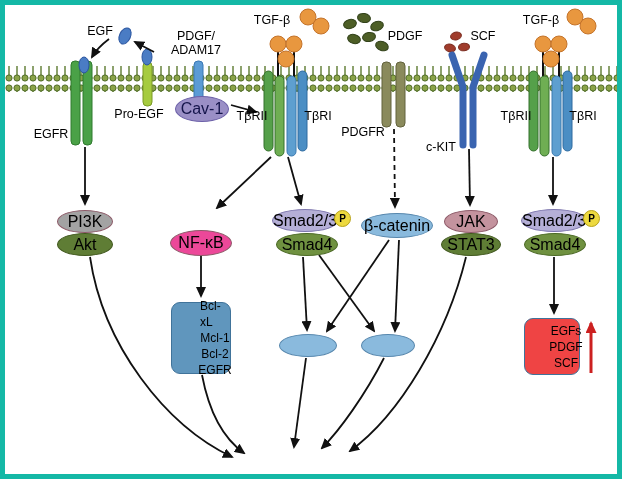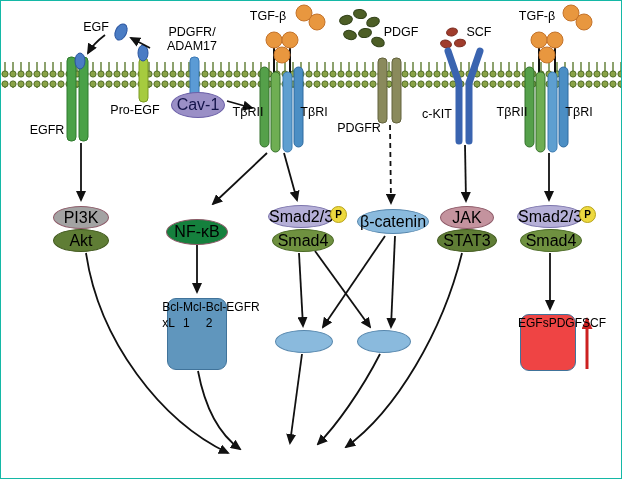--- a/index.html
+++ b/index.html
@@ -1,31 +1,31 @@
 <!DOCTYPE html>
 <html><head>
 <meta charset="utf-8">
 <style>
   html,body{margin:0;padding:0;background:#fff;}
   .stage{
     position:relative;width:622px;height:479px;background:#ffffff;
     font-family:"Liberation Sans",sans-serif;color:#000;overflow:hidden;
-    border:1px solid #14b8a6;box-sizing:border-box;
+    border:5px solid #14b8a6;box-sizing:border-box;
   }
   svg.layer{position:absolute;left:0;top:0;}
   .lbl{
     position:absolute;transform:translate(-50%,-50%);
     font-size:12.5px;white-space:nowrap;line-height:1;z-index:2;
   }
   .node{
     position:absolute;display:flex;align-items:center;justify-content:center;
     border-radius:50%;font-size:16px;line-height:1;z-index:2;box-sizing:border-box;
   }
   .box{
-    position:absolute;display:flex;flex-direction:row;align-items:flex-start;justify-content:center;
+    position:absolute;display:flex;flex-direction:column;align-items:center;justify-content:center;
     border-radius:9px;font-size:12px;z-index:2;box-sizing:border-box;padding-left:28px;
   }
   .box div{line-height:16px;}
   .pbadge{
     position:absolute;width:17px;height:17px;border-radius:50%;
     display:flex;align-items:center;justify-content:center;
     font-size:10px;font-weight:bold;z-index:3;box-sizing:border-box;
   }
 </style>
 </head>
@@ -149,41 +149,41 @@
       <path d="M197,370 C205,412 222,436 239,448" marker-end="url(#ah)"></path>
       <path d="M301,353 L289,442" marker-end="url(#ah)"></path>
       <path d="M379,353 C360,390 335,425 317,443" marker-end="url(#ah)"></path>
       <path d="M461,252 C442,330 395,410 345,446" marker-end="url(#ah)"></path>
       <path d="M549,252 L549,308" marker-end="url(#ah)"></path>
     </g>
     <path d="M586,368 L586,318" stroke="#cc2020" stroke-width="3" fill="none" marker-end="url(#ahr)"></path>
   </svg>
 
   <div class="lbl" style="left:95px;top:26px">EGF</div>
-  <div class="lbl" style="left:191px;top:31px">PDGFR/</div>
+  <div class="lbl" style="left:191px;top:31px">PDGF/</div>
   <div class="lbl" style="left:191px;top:45px">ADAM17</div>
   <div class="lbl" style="left:267px;top:15px">TGF-β</div>
   <div class="lbl" style="left:400px;top:31px">PDGF</div>
   <div class="lbl" style="left:478px;top:31px">SCF</div>
   <div class="lbl" style="left:536px;top:15px">TGF-β</div>
   <div class="lbl" style="left:134px;top:109px">Pro-EGF</div>
   <div class="lbl" style="left:46px;top:129px">EGFR</div>
   <div class="lbl" style="left:247px;top:111px">TβRII</div>
   <div class="lbl" style="left:313px;top:111px">TβRI</div>
   <div class="lbl" style="left:358px;top:127px">PDGFR</div>
-  <div class="lbl" style="left:436px;top:113px">c-KIT</div>
+  <div class="lbl" style="left:436px;top:142px">c-KIT</div>
   <div class="lbl" style="left:511px;top:111px">TβRII</div>
   <div class="lbl" style="left:578px;top:111px">TβRI</div>
 
   <div class="node" style="left:170px;top:91px;width:54px;height:26px;background:#9a8fc6;border:1.2px solid #6c60a8;color:#14144a">Cav-1</div>
 
   <div class="node" style="left:52px;top:205px;width:56px;height:23px;background:#a3a3a3;border:1.2px solid #8d5a68">PI3K</div>
   <div class="node" style="left:52px;top:228px;width:56px;height:23px;background:#5f7d35;border:1.2px solid #42591f">Akt</div>
 
-  <div class="node" style="left:165px;top:218px;width:62px;height:26px;background:#15803d;border:1.2px solid #8d5a68">NF-κB</div>
+  <div class="node" style="left:165px;top:225px;width:62px;height:26px;background:#ec4899;border:1.2px solid #8d5a68">NF-κB</div>
 
   <div class="node" style="left:267px;top:204px;width:66px;height:23px;background:#b5afd7;border:1.2px solid #7d76ad">Smad2/3</div>
   <div class="pbadge" style="left:329px;top:205px;background:#edd93f;border:1px solid #b8a31a">P</div>
   <div class="node" style="left:271px;top:228px;width:62px;height:23px;background:#6f9140;border:1.2px solid #4c6a26">Smad4</div>
 
   <div class="node" style="left:439px;top:205px;width:54px;height:23px;background:#c4939e;border:1.2px solid #8d5a68">JAK</div>
 
   <div class="node" style="left:356px;top:208px;width:72px;height:25px;background:#8abadd;border:1.2px solid #5787ad">β-catenin</div>
   <div class="node" style="left:436px;top:228px;width:60px;height:23px;background:#5f7d35;border:1.2px solid #42591f">STAT3</div>
 

